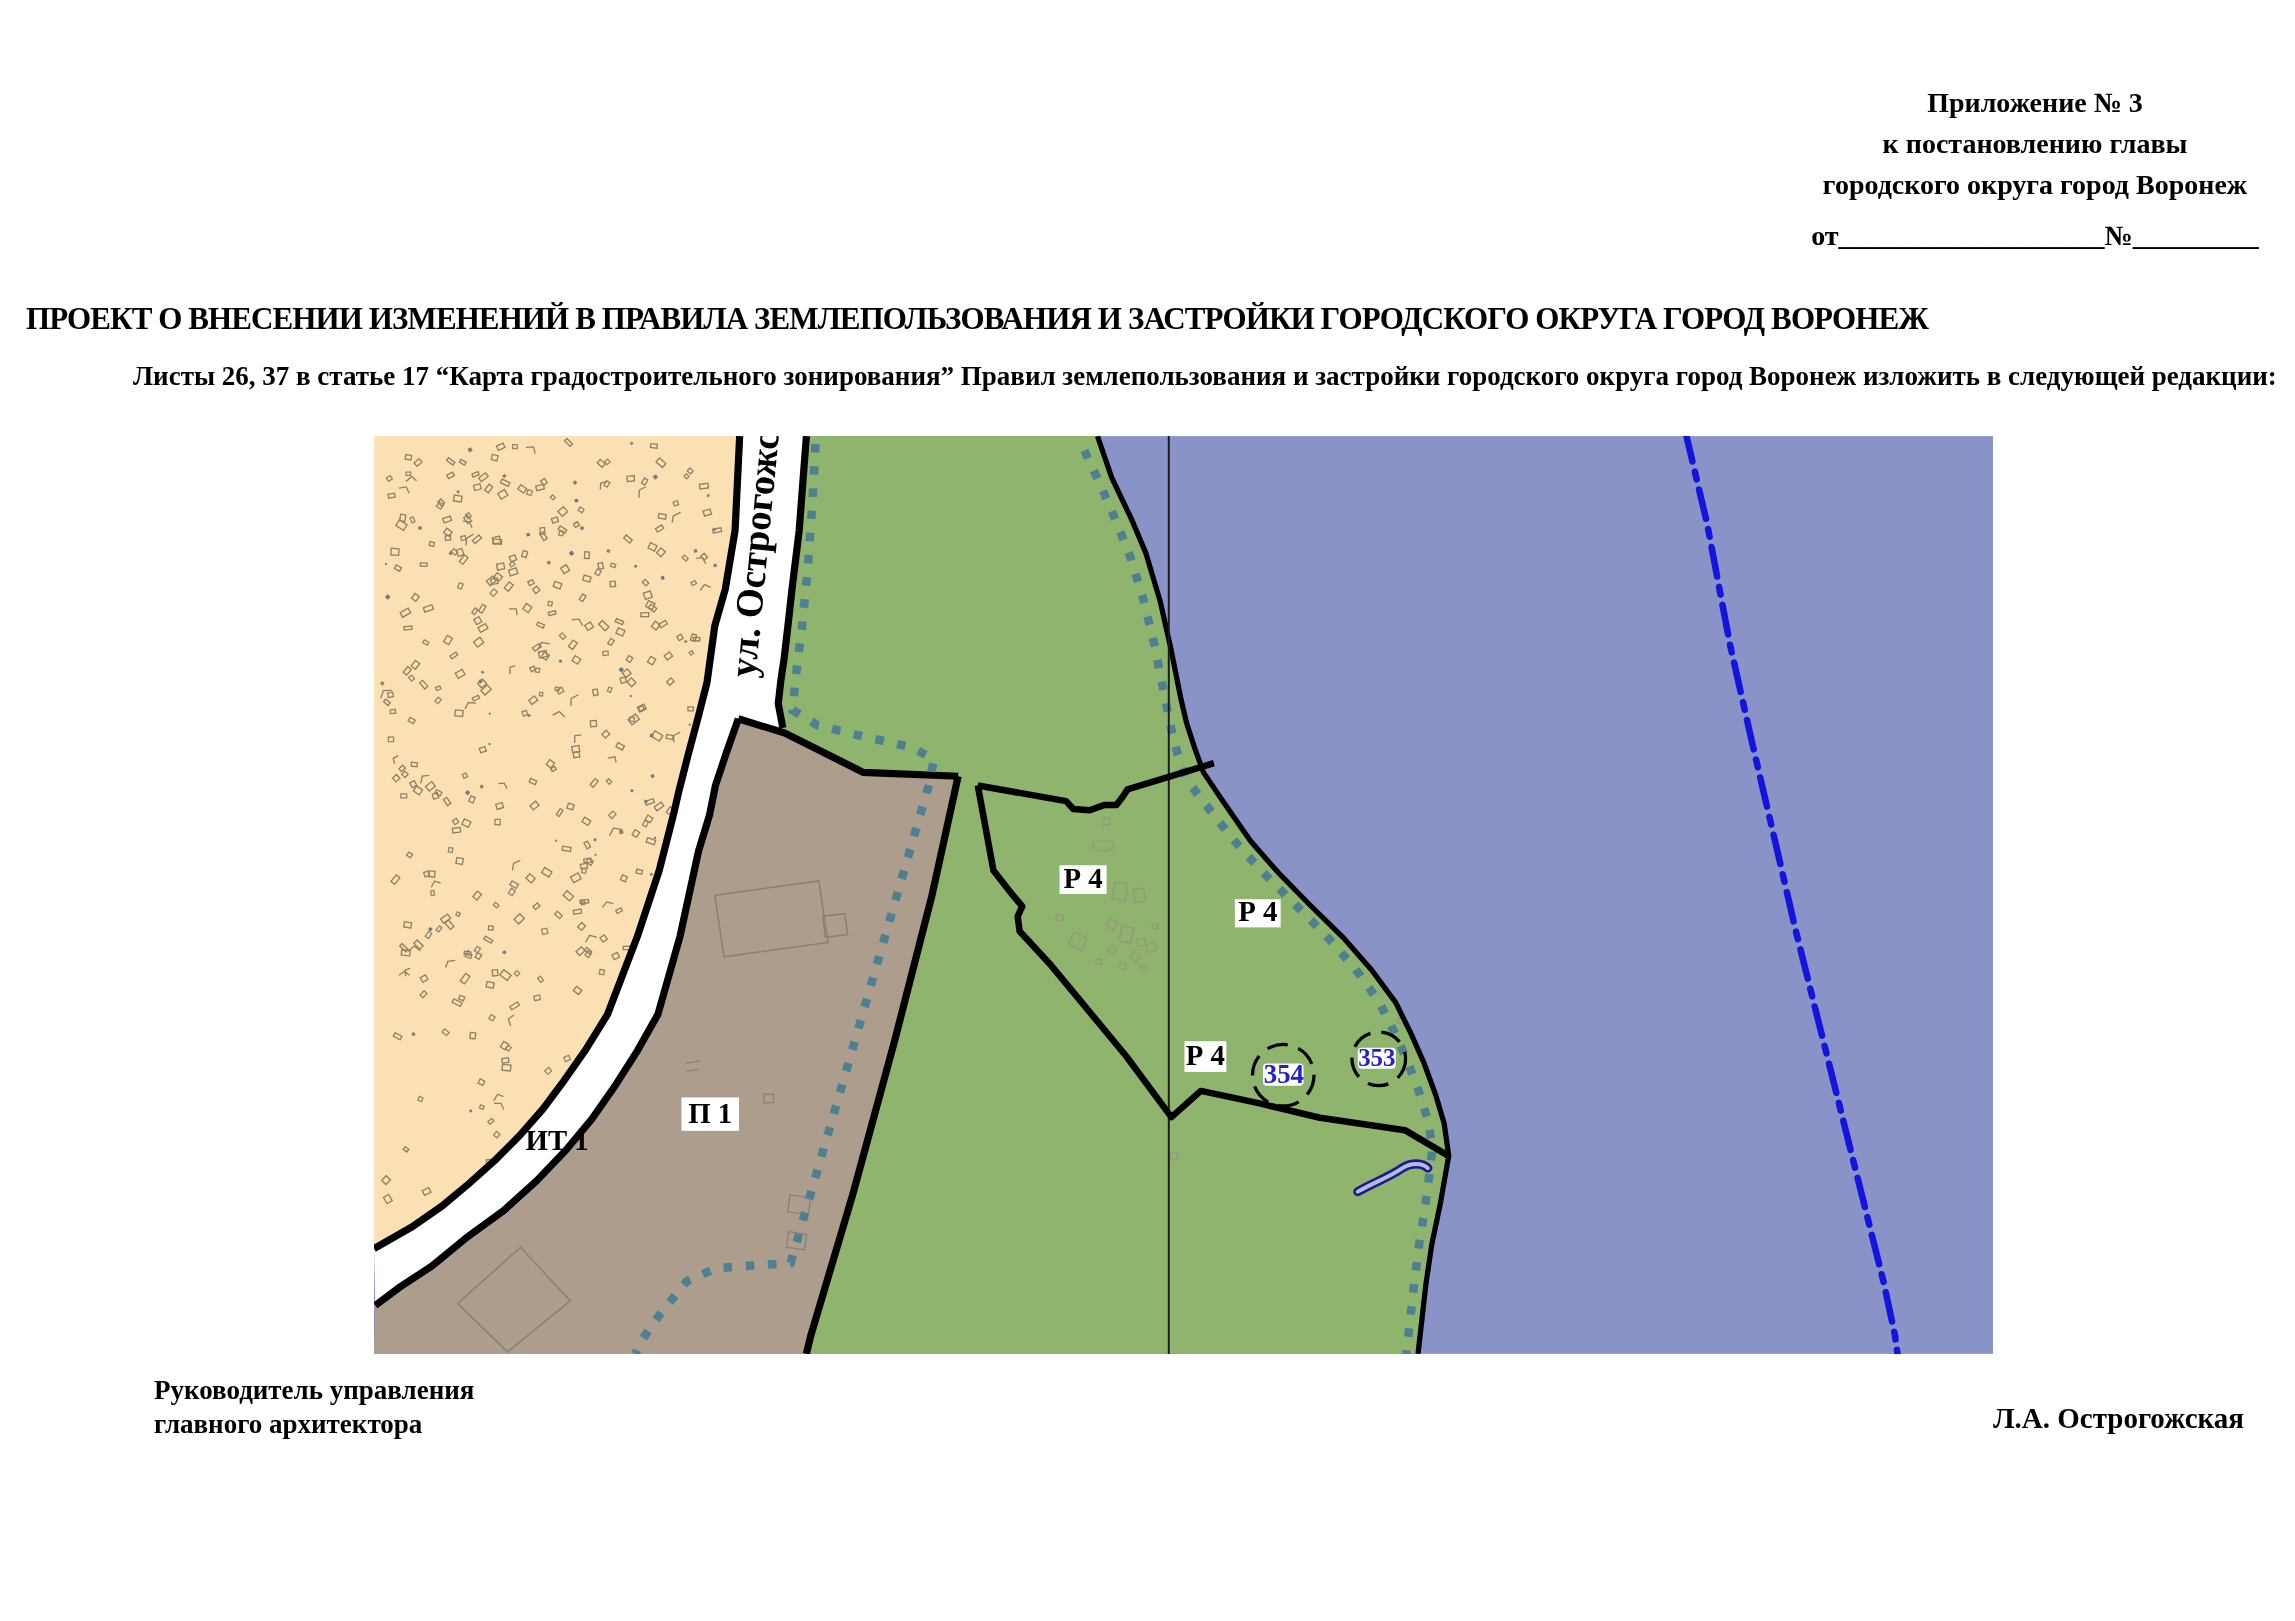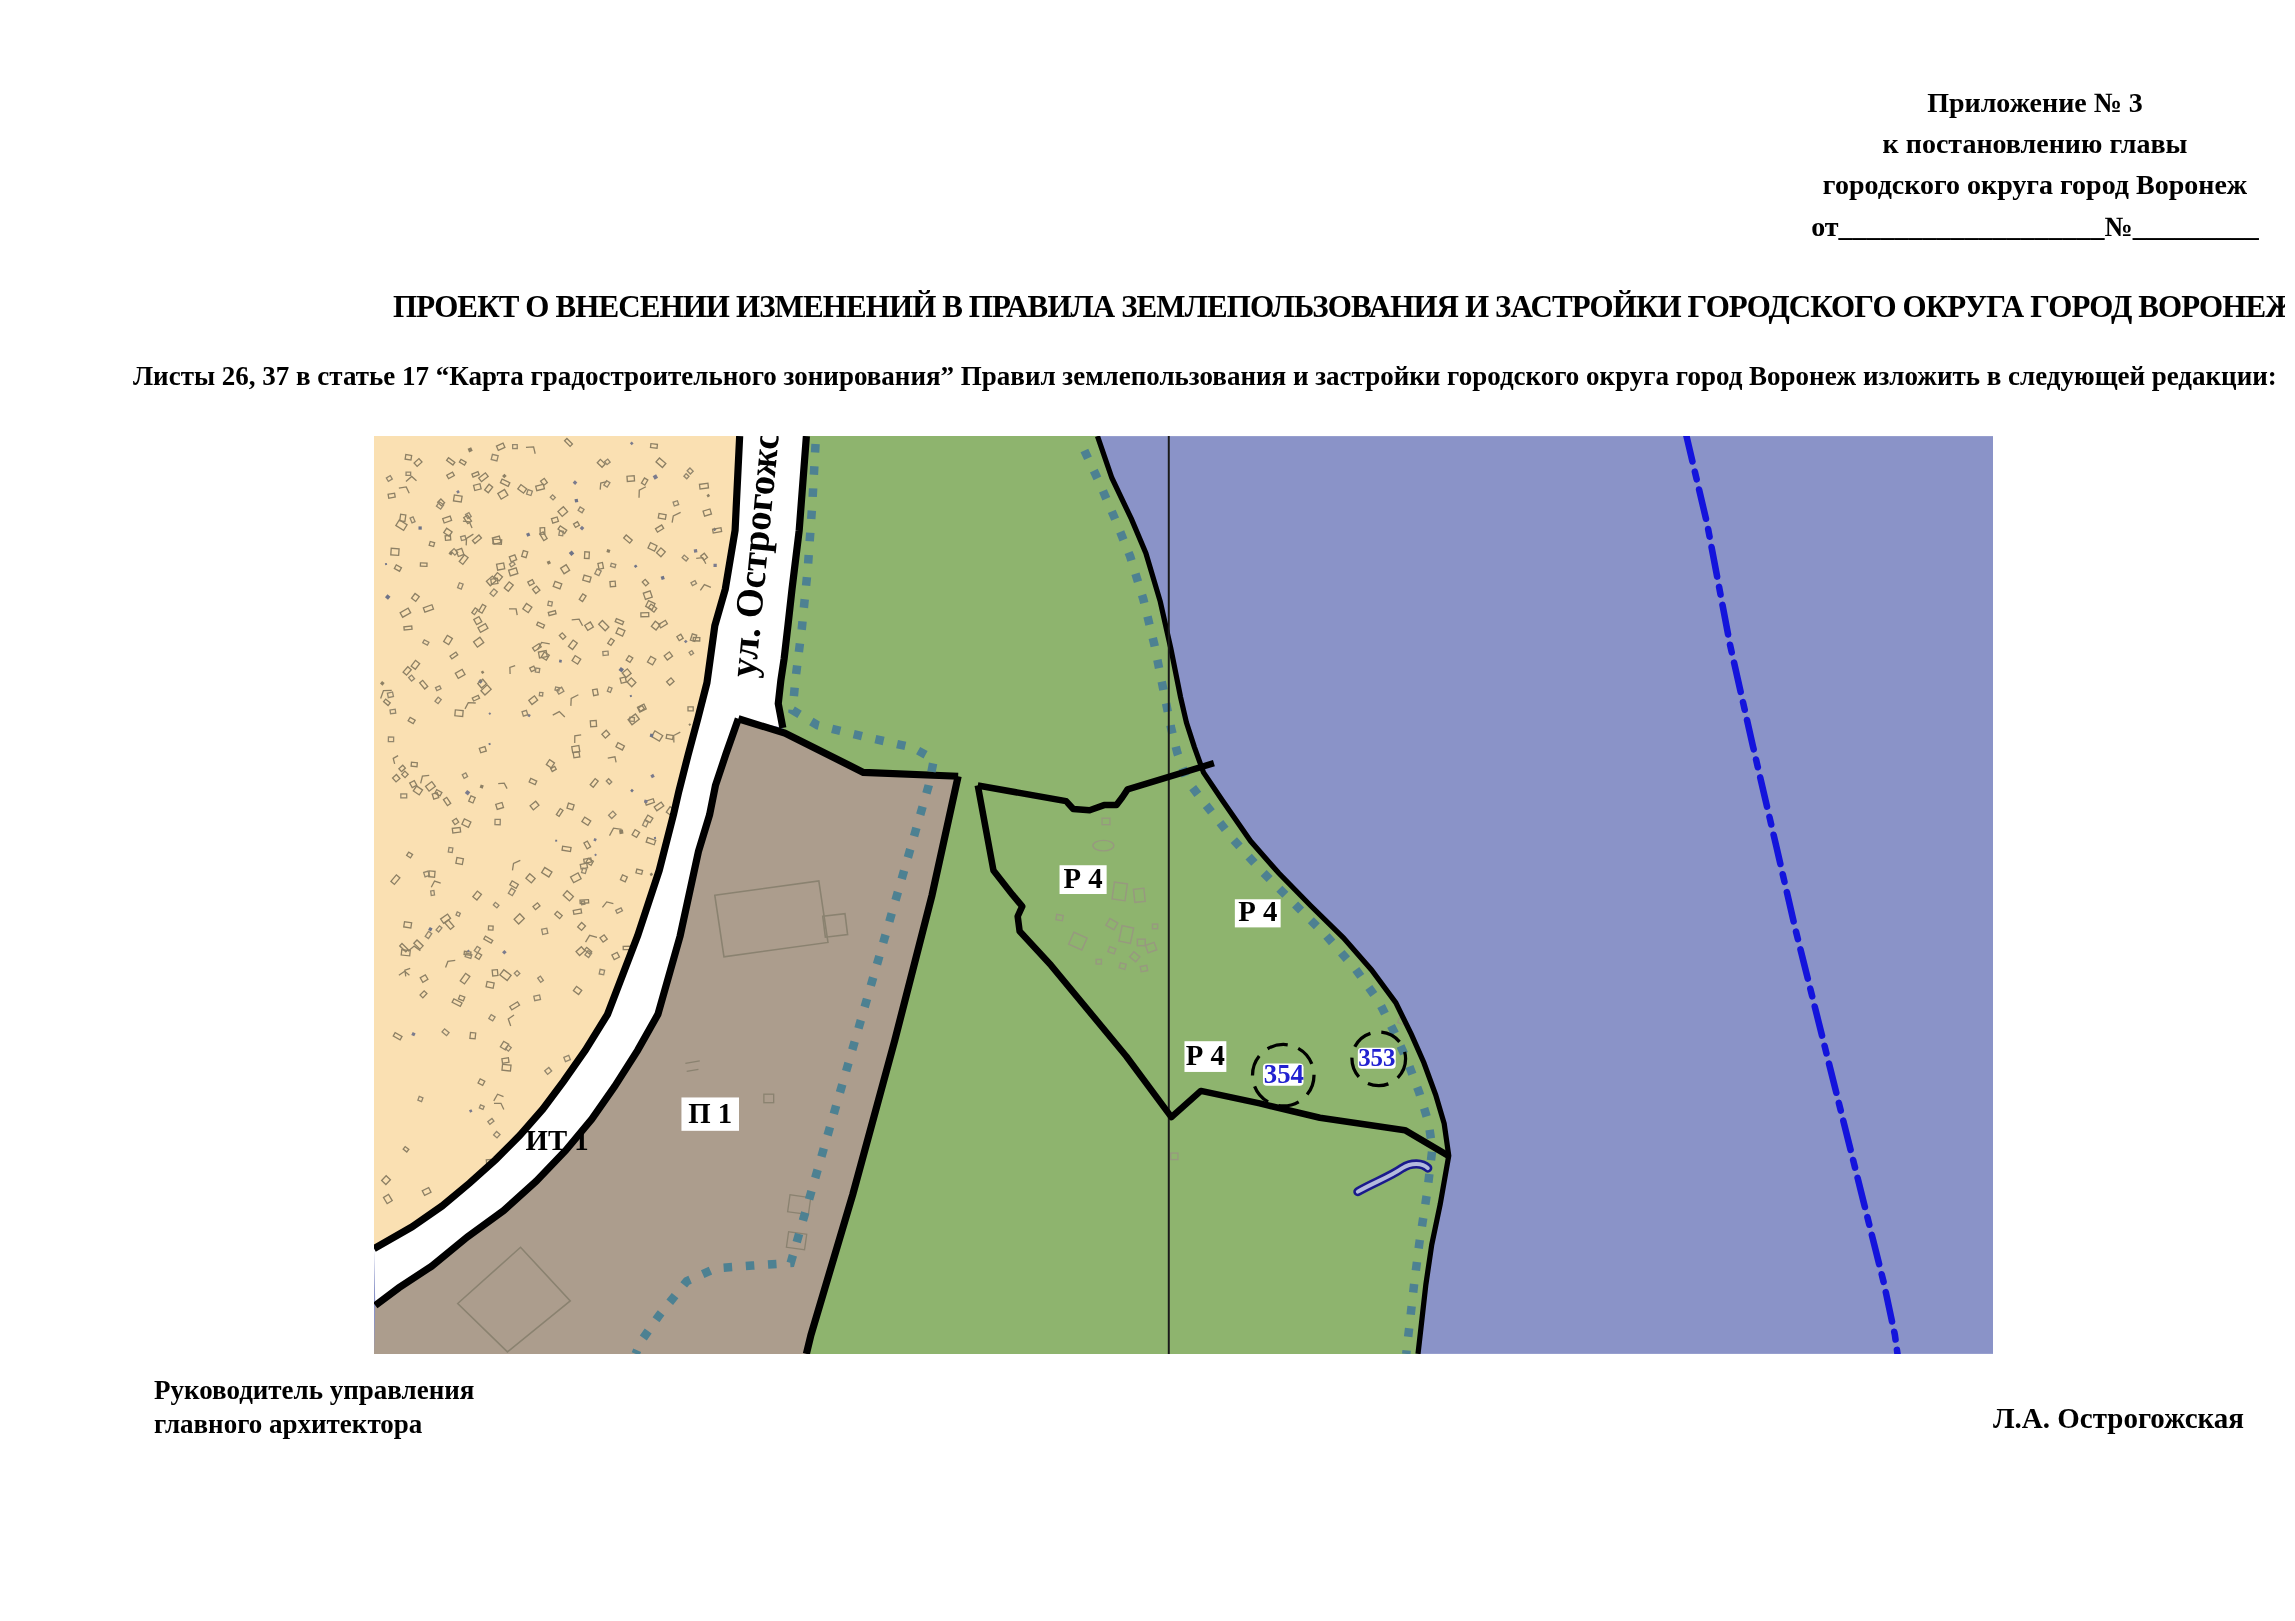--- a/index.html
+++ b/index.html
@@ -1,23 +1,23 @@
 <!DOCTYPE html>
 <html style="font-size:10.5px"><head><meta charset="utf-8">
 <style>
 html,body{margin:0;padding:0;background:#fff}
 #page{position:relative;width:2285px;height:1622px;background:#fff;overflow:hidden;
  font-family:"Liberation Serif",serif;color:#000}
 </style></head>
 <body>
 <div id="page">
 
-<div style="position:absolute;top:82px;left:1806px;width:458px;text-align:center;font-weight:bold;font-size:28px;line-height:41px;white-space:nowrap">Приложение № 3<br>к постановлению главы<br>городского округа город Воронеж<br><span style="position:relative;top:1px">от___________________№_________</span></div>
-
-<div style="position:absolute;top:289px;left:26px;width:2269px;text-align:right;font-weight:bold;font-size:31px;letter-spacing:-0.9px;white-space:nowrap">ПРОЕКТ О ВНЕСЕНИИ ИЗМЕНЕНИЙ В ПРАВИЛА ЗЕМЛЕПОЛЬЗОВАНИЯ И ЗАСТРОЙКИ ГОРОДСКОГО ОКРУГА ГОРОД ВОРОНЕЖ</div>
+<div style="position:absolute;top:82px;left:1806px;width:458px;text-align:center;font-weight:bold;font-size:28px;line-height:41px;white-space:nowrap">Приложение № 3<br>к постановлению главы<br>городского округа город Воронеж<br><span style="position:relative;top:10px">от___________________№_________</span></div>
+
+<div style="position:absolute;top:301px;left:26px;width:2269px;text-align:left;font-weight:bold;font-size:31px;letter-spacing:-0.9px;white-space:nowrap">ПРОЕКТ О ВНЕСЕНИИ ИЗМЕНЕНИЙ В ПРАВИЛА ЗЕМЛЕПОЛЬЗОВАНИЯ И ЗАСТРОЙКИ ГОРОДСКОГО ОКРУГА ГОРОД ВОРОНЕЖ</div>
 
 <div style="position:absolute;top:361px;left:133px;font-weight:bold;font-size:27px;white-space:nowrap">Листы 26, 37 в статье 17 “Карта градостроительного зонирования” Правил землепользования и застройки городского округа город Воронеж изложить в следующей редакции:</div>
 
 <svg style="position:absolute;left:374px;top:436px" width="1619" height="918" viewBox="572 666 2475 1403">
       <rect x="572" y="666" width="2475" height="1403" fill="#8a93c8"></rect>
       <polygon points="1233,666 1678,666 1700,730 1730,793 1752,845 1774,919 1790,990 1805,1065 1814,1104 1826,1141 1840,1180 1869,1223 1912,1285 1955,1334 2004,1384 2054,1433 2097,1482 2134,1532 2158,1581 2177,1624 2195,1673 2208,1717 2215,1766 2202,1840 2189,1902 2180,1963 2173,2025 2168,2069 1233,2069 1240,2040 1304,1825 1368,1590 1425,1368 1465,1186 1320,1180 1200,1120 1197,1112 1190,1075 1194,1039 1199,1006 1205,954 1211,900 1222,810" fill="#8eb46e"></polygon>
       <polygon points="1129,1098 1200,1120 1320,1180 1465,1186 1425,1368 1368,1590 1304,1825 1240,2040 1233,2069 572,2069 574,1995 610,1968 660,1935 715,1890 770,1850 820,1805 865,1758 905,1710 940,1660 975,1605 1006,1550 1040,1430 1068,1301 1085,1245 1094,1200 1110,1152" fill="#ac9d8d"></polygon>
       <polygon points="572,666 1131,666 1124,810 1109,900 1093,956 1081,1043 1067,1098 1052,1154 1038,1209 1030,1244 1008,1330 975,1430 929,1550 895,1605 862,1652 830,1695 795,1735 758,1772 718,1808 676,1843 630,1875 572,1908" fill="#fae0b2"></polygon>
       <g>
         <rect x="926" y="703" width="6" height="6" transform="rotate(-38 928 706)" fill="none" stroke="#93876e" stroke-width="2"></rect>

